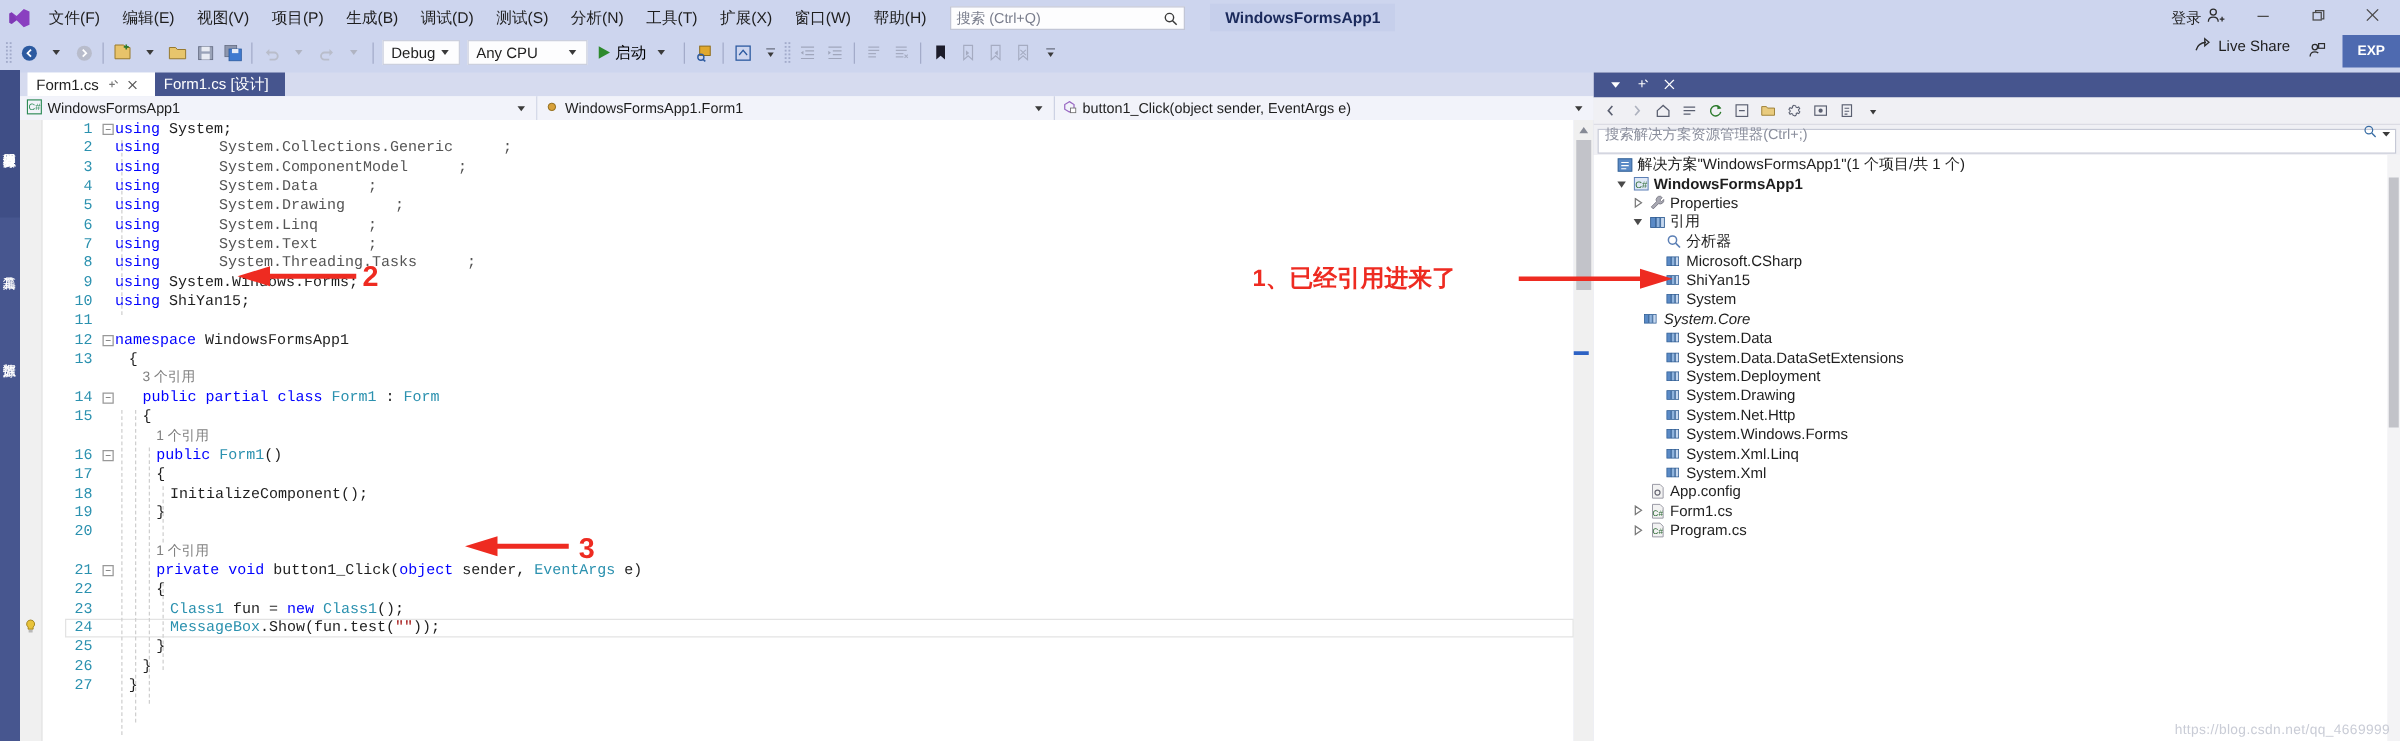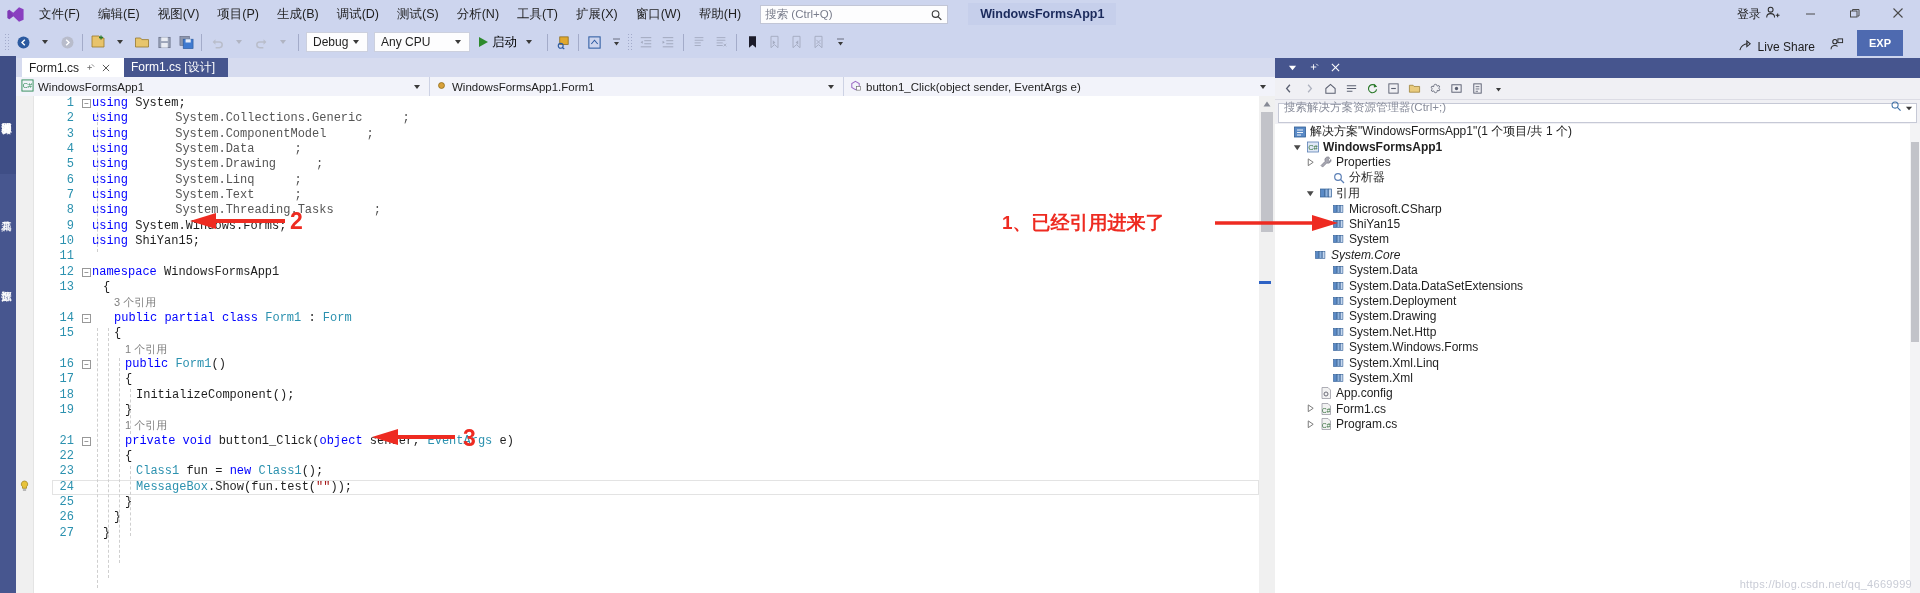--- a/index.html
+++ b/index.html
@@ -54,21 +54,21 @@
   .combo {
     height: 20px; background: #fdfdfe; border: 1px solid #ccd0de;
     display: flex; align-items: center; padding: 0 3px 0 6px;
     font-size: 12px; color: #1e1e1e; margin: 0 3px;
   }
   .combo .cv { flex: 1; white-space: nowrap; overflow: hidden; }
   .caret { width: 0; height: 0; border-left: 3.5px solid transparent;
     border-right: 3.5px solid transparent; border-top: 4px solid #3a3a3a; margin: 0 5px; }
   .run-btn { display:flex; align-items:center; gap:4px; padding:0 6px; height:22px; font-size:12.5px; }
   .tri { width:0;height:0;border-left:9px solid #2d8a2d;border-top:5.5px solid transparent;border-bottom:5.5px solid transparent; }
-  .tb-right2 { position:absolute; right: 17px; top: 0; height:28px; display:flex; align-items:flex-end; }
+  .tb-right2 { position:absolute; right: 0; top: 0; height:28px; display:flex; align-items:flex-start; }
   .liveshare { display:flex; align-items:center; gap:5px; font-size:12px; color:#1e1e1e; padding: 0 8px; }
   .exp-btn { background:#4e6ab0; color:#fff; font-size:11px; font-weight:bold; padding:4px 12px; margin-left:6px; height:26px; display:flex;align-items:center;}
 
   
   .vtabs { position:absolute; left:0; top:56px; width:16px; height:537px; background:#47568f; }
   .vtab { writing-mode: vertical-rl; font-size: 10.5px; color:#fff; padding: 7px 2px;
           letter-spacing:0px; text-align:center; width:16px; }
   .vtab.sel { background:#3f4e86; }
 
   
@@ -457,20 +457,21 @@
         <div class="cline"><span class="lnum">12</span><span class="collapse" style="left: 48px; top: 3px;">−</span><span class="ctext" style="left: 58px;"><span class="cl-kw">namespace </span><span class="cl-id">WindowsFormsApp1</span></span></div>
         <div class="cline"><span class="lnum">13</span><span class="ctext" style="left: 69px;"><span class="cl-id">{</span></span></div>
         <div class="cline"><span class="lnum"></span><span class="ctext" style="left: 80px;"><span class="cl-ref">3 个引用</span></span></div>
         <div class="cline"><span class="lnum">14</span><span class="collapse" style="left: 48px; top: 3px;">−</span><span class="ctext" style="left: 80px;"><span class="cl-kw">public partial class </span><span class="cl-type">Form1</span><span class="cl-id"> : </span><span class="cl-type">Form</span></span></div>
         <div class="cline"><span class="lnum">15</span><span class="ctext" style="left: 80px;"><span class="cl-id">{</span></span></div>
         <div class="cline"><span class="lnum"></span><span class="ctext" style="left: 91px;"><span class="cl-ref">1 个引用</span></span></div>
         <div class="cline"><span class="lnum">16</span><span class="collapse" style="left: 48px; top: 3px;">−</span><span class="ctext" style="left: 91px;"><span class="cl-kw">public </span><span class="cl-type">Form1</span><span class="cl-id">()</span></span></div>
         <div class="cline"><span class="lnum">17</span><span class="ctext" style="left: 91px;"><span class="cl-id">{</span></span></div>
         <div class="cline"><span class="lnum">18</span><span class="ctext" style="left: 102px;"><span class="cl-id">InitializeComponent</span><span class="cl-id">();</span></span></div>
         <div class="cline"><span class="lnum">19</span><span class="ctext" style="left: 91px;"><span class="cl-id">}</span></span></div>
+        <div class="cline"><span class="lnum">20</span><span class="ctext" style="left: 58px;"></span></div>
         <div class="cline"><span class="lnum"></span><span class="ctext" style="left: 91px;"><span class="cl-ref">1 个引用</span></span></div>
         <div class="cline"><span class="lnum">21</span><span class="collapse" style="left: 48px; top: 3px;">−</span><span class="ctext" style="left: 91px;"><span class="cl-kw">private void </span><span class="cl-id">button1_Click</span><span class="cl-id">(</span><span class="cl-kw">object</span><span class="cl-id"> sender, </span><span class="cl-type">EventArgs</span><span class="cl-id"> e)</span></span></div>
         <div class="cline"><span class="lnum">22</span><span class="ctext" style="left: 91px;"><span class="cl-id">{</span></span></div>
         <div class="cline"><span class="lnum">23</span><span class="ctext" style="left: 102px;"><span class="cl-type">Class1</span><span class="cl-id"> fun = </span><span class="cl-kw">new </span><span class="cl-type">Class1</span><span class="cl-id">();</span></span></div>
         <div class="cline"><div class="cursorline" style="top: 0px;"></div><span class="bulb" style="left: -15px;"><svg width="11" height="12" viewBox="0 0 11 12">
               <path d="M5.5 1a3.2 3.2 0 0 1 2 5.7V8.3h-4V6.7A3.2 3.2 0 0 1 5.5 1z" fill="#e8c33a" stroke="#9a7c12" stroke-width=".7"></path>
               <rect x="3.9" y="9" width="3.2" height="2" fill="#b8b8b8"></rect>
             </svg></span><span class="lnum">24</span><span class="ctext" style="left: 102px;"><span class="cl-type">MessageBox</span><span class="cl-id">.Show(fun.test(</span><span class="cl-str">""</span><span class="cl-id">));</span></span></div>
         <div class="cline"><span class="lnum">25</span><span class="ctext" style="left: 91px;"><span class="cl-id">}</span></span></div>
         <div class="cline"><span class="lnum">26</span><span class="ctext" style="left: 80px;"><span class="cl-id">}</span></span></div>
@@ -619,44 +620,44 @@
               <polygon points="2.5,1 8,4.75 2.5,8.5" fill="none" stroke="#7a7a7a" stroke-width="1.1"></polygon>
             </svg>
           </span>
           <span class="ticon">
             <svg width="14" height="14" viewBox="0 0 14 14">
               <path d="M9.5 2a3 3 0 0 0-3.3 4.3L2 10.5l1.6 1.6 4.2-4.2A3 3 0 0 0 12 4.5l-1.8 1.8-1.3-1.3L10.7 3.2A3 3 0 0 0 9.5 2z" fill="#a8a8b2" stroke="#6c6c78" stroke-width=".6"></path>
             </svg>
           </span>
           <span class="tlabel">Properties</span>
         </div>
-        <div class="tnode" style="padding-left: 42px;">
-          <span class="tw"></span>
-          <span class="ticon">
-            <svg width="14" height="14" viewBox="0 0 14 14">
-              <circle cx="6" cy="6" r="3.3" fill="none" stroke="#5b7fb5" stroke-width="1.2"></circle>
-              <line x1="8.5" y1="8.5" x2="12" y2="12" stroke="#5b7fb5" stroke-width="1.3"></line>
-            </svg>
-          </span>
-          <span class="tlabel">分析器</span>
-        </div>
         <div class="tnode" style="padding-left: 29px;">
           <span class="tw">
             <svg width="9" height="9" viewBox="0 0 10 10">
               <polygon points="1,2.5 8.5,2.5 4.75,8" fill="#4a4a4a"></polygon>
             </svg>
           </span>
           <span class="ticon">
             <svg width="14" height="14" viewBox="0 0 14 14">
               <rect x="1.5" y="3" width="4" height="8" fill="#5a8ac6" stroke="#2f5d94" stroke-width=".7"></rect>
               <rect x="6" y="3" width="3" height="8" fill="#8fb3dd" stroke="#2f5d94" stroke-width=".7"></rect>
               <rect x="9.5" y="3" width="3" height="8" fill="#c6d8ef" stroke="#2f5d94" stroke-width=".7"></rect>
             </svg>
           </span>
           <span class="tlabel">引用</span>
+        </div>
+        <div class="tnode" style="padding-left: 42px;">
+          <span class="tw"></span>
+          <span class="ticon">
+            <svg width="14" height="14" viewBox="0 0 14 14">
+              <circle cx="6" cy="6" r="3.3" fill="none" stroke="#5b7fb5" stroke-width="1.2"></circle>
+              <line x1="8.5" y1="8.5" x2="12" y2="12" stroke="#5b7fb5" stroke-width="1.3"></line>
+            </svg>
+          </span>
+          <span class="tlabel">分析器</span>
         </div>
         <div class="tnode" style="padding-left: 42px;">
           <span class="tw"></span>
           <span class="ticon">
             <svg width="14" height="14" viewBox="0 0 14 14">
               <rect x="1.5" y="3.5" width="3.2" height="7" fill="#5a8ac6" stroke="#2f5d94" stroke-width=".6"></rect>
               <rect x="5.2" y="3.5" width="2.6" height="7" fill="#8fb3dd" stroke="#2f5d94" stroke-width=".6"></rect>
               <rect x="8.3" y="3.5" width="2.6" height="7" fill="#c6d8ef" stroke="#2f5d94" stroke-width=".6"></rect>
             </svg>
           </span>

